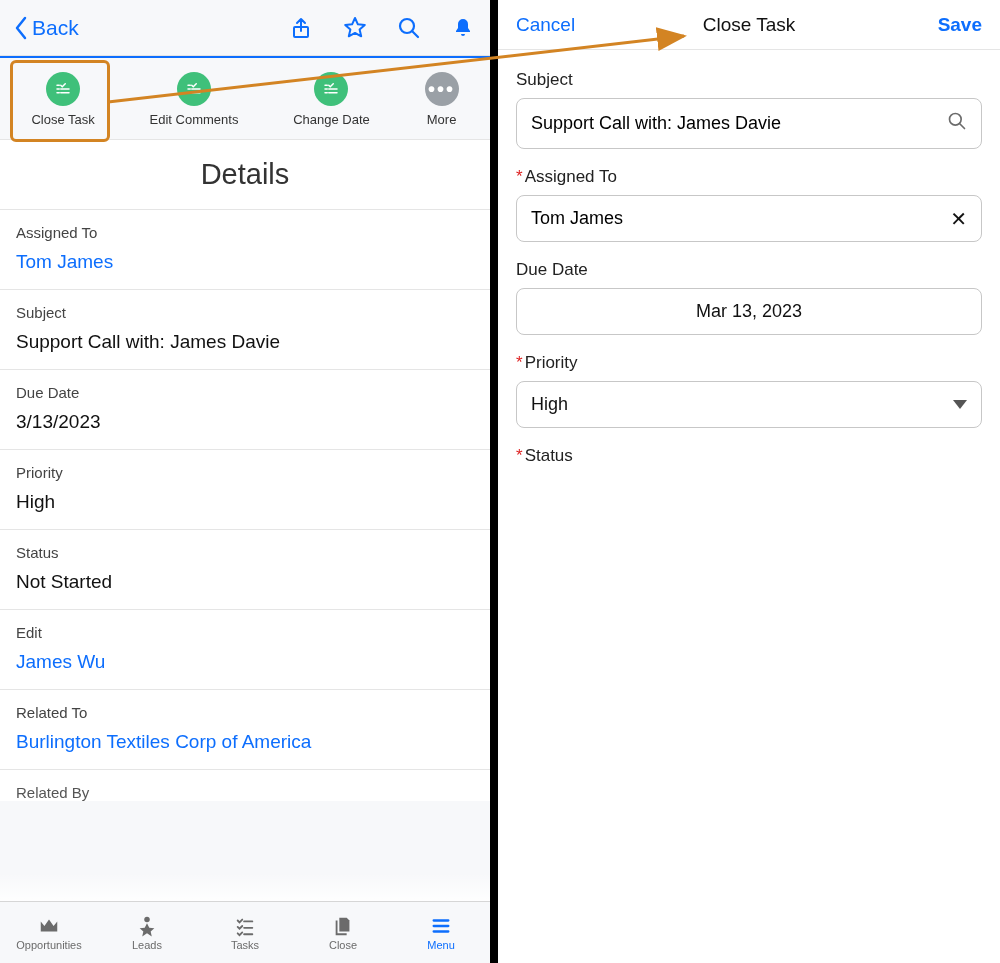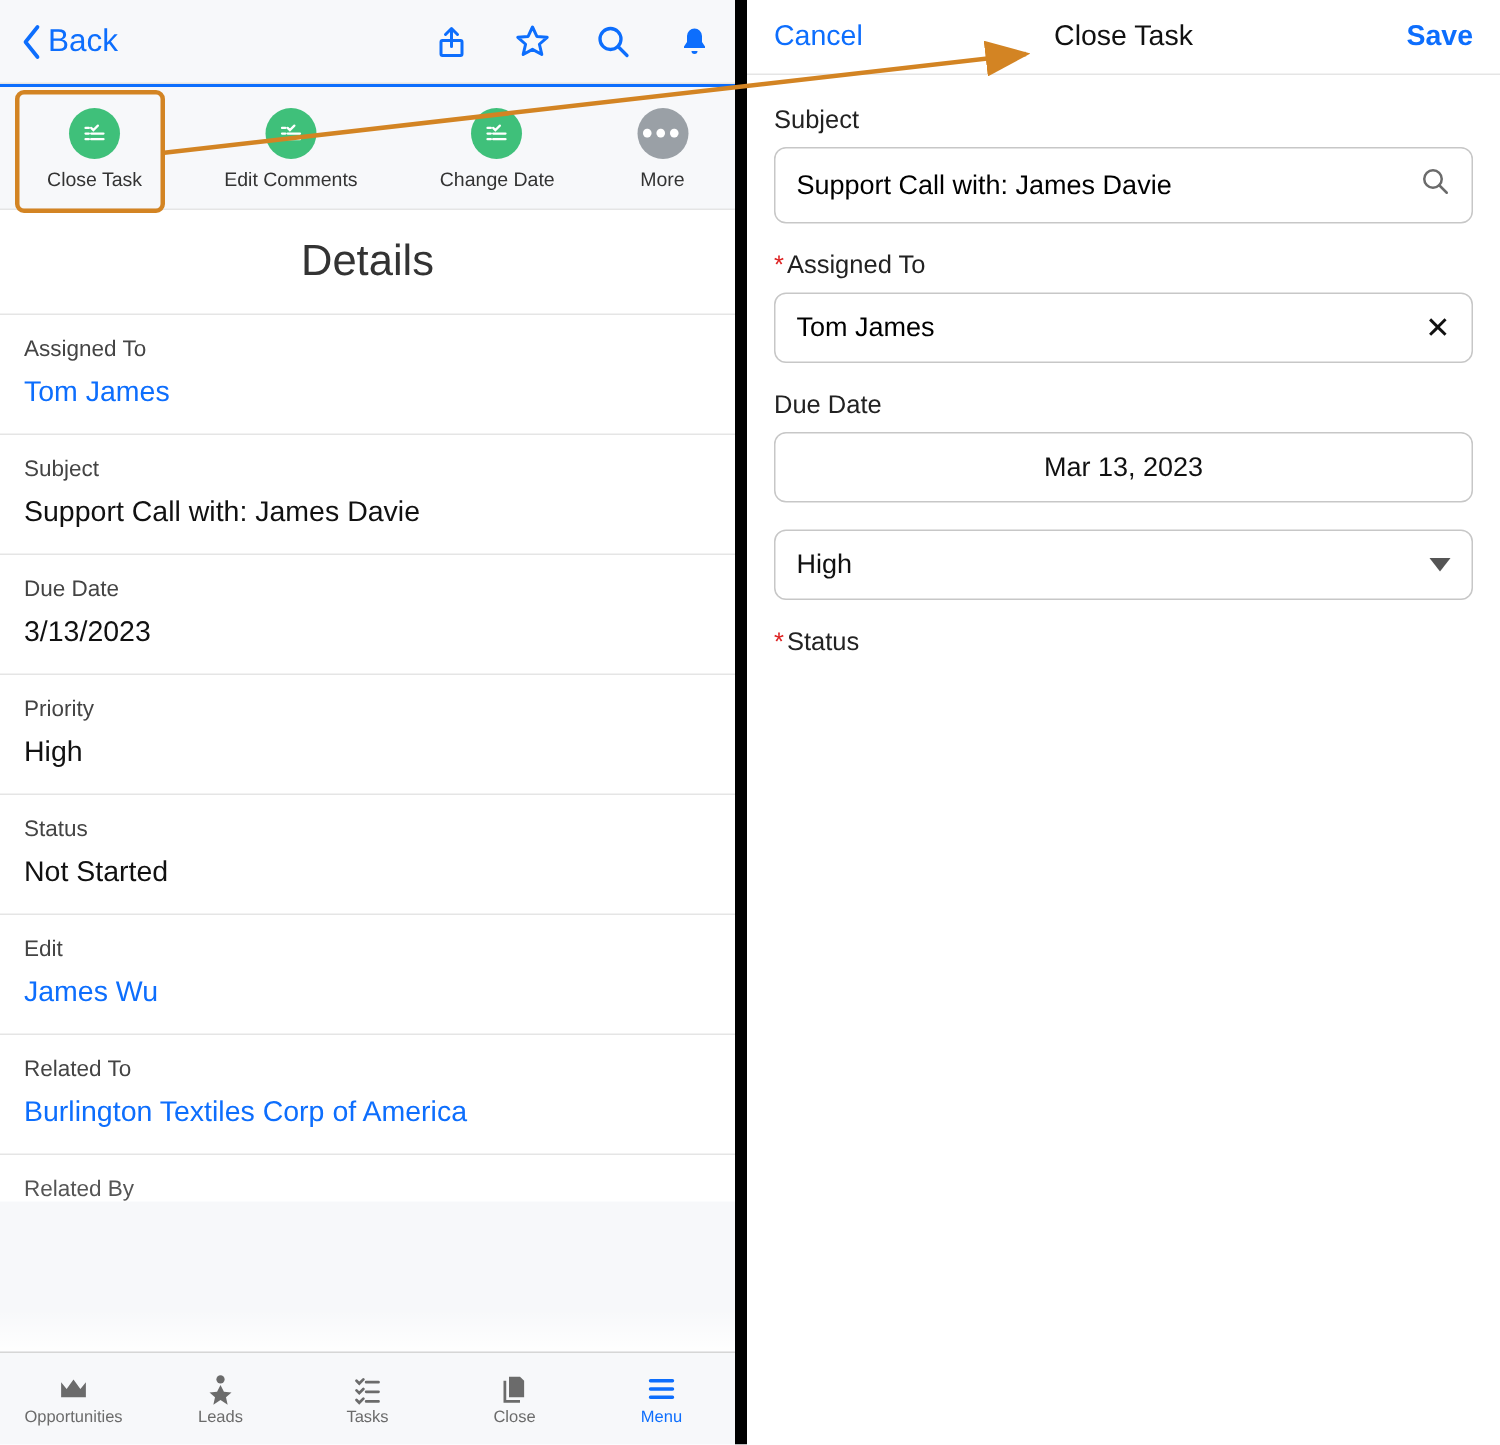--- a/index.html
+++ b/index.html
@@ -240,20 +240,21 @@
     </div>
 
     <div class="form-group">
       <div class="form-label"><span>Due Date</span></div>
       <div class="form-control center">
         <span>Mar 13, 2023</span>
       </div>
     </div>
 
     <div class="form-group">
+      <div class="form-label"><span class="req">*</span><span>Priority</span></div>
       <div class="form-control">
         <span>High</span>
         <span class="caret"></span>
       </div>
     </div>
 
     <div class="form-group">
       <div class="form-label"><span class="req">*</span><span>Status</span></div>
     </div>
 

